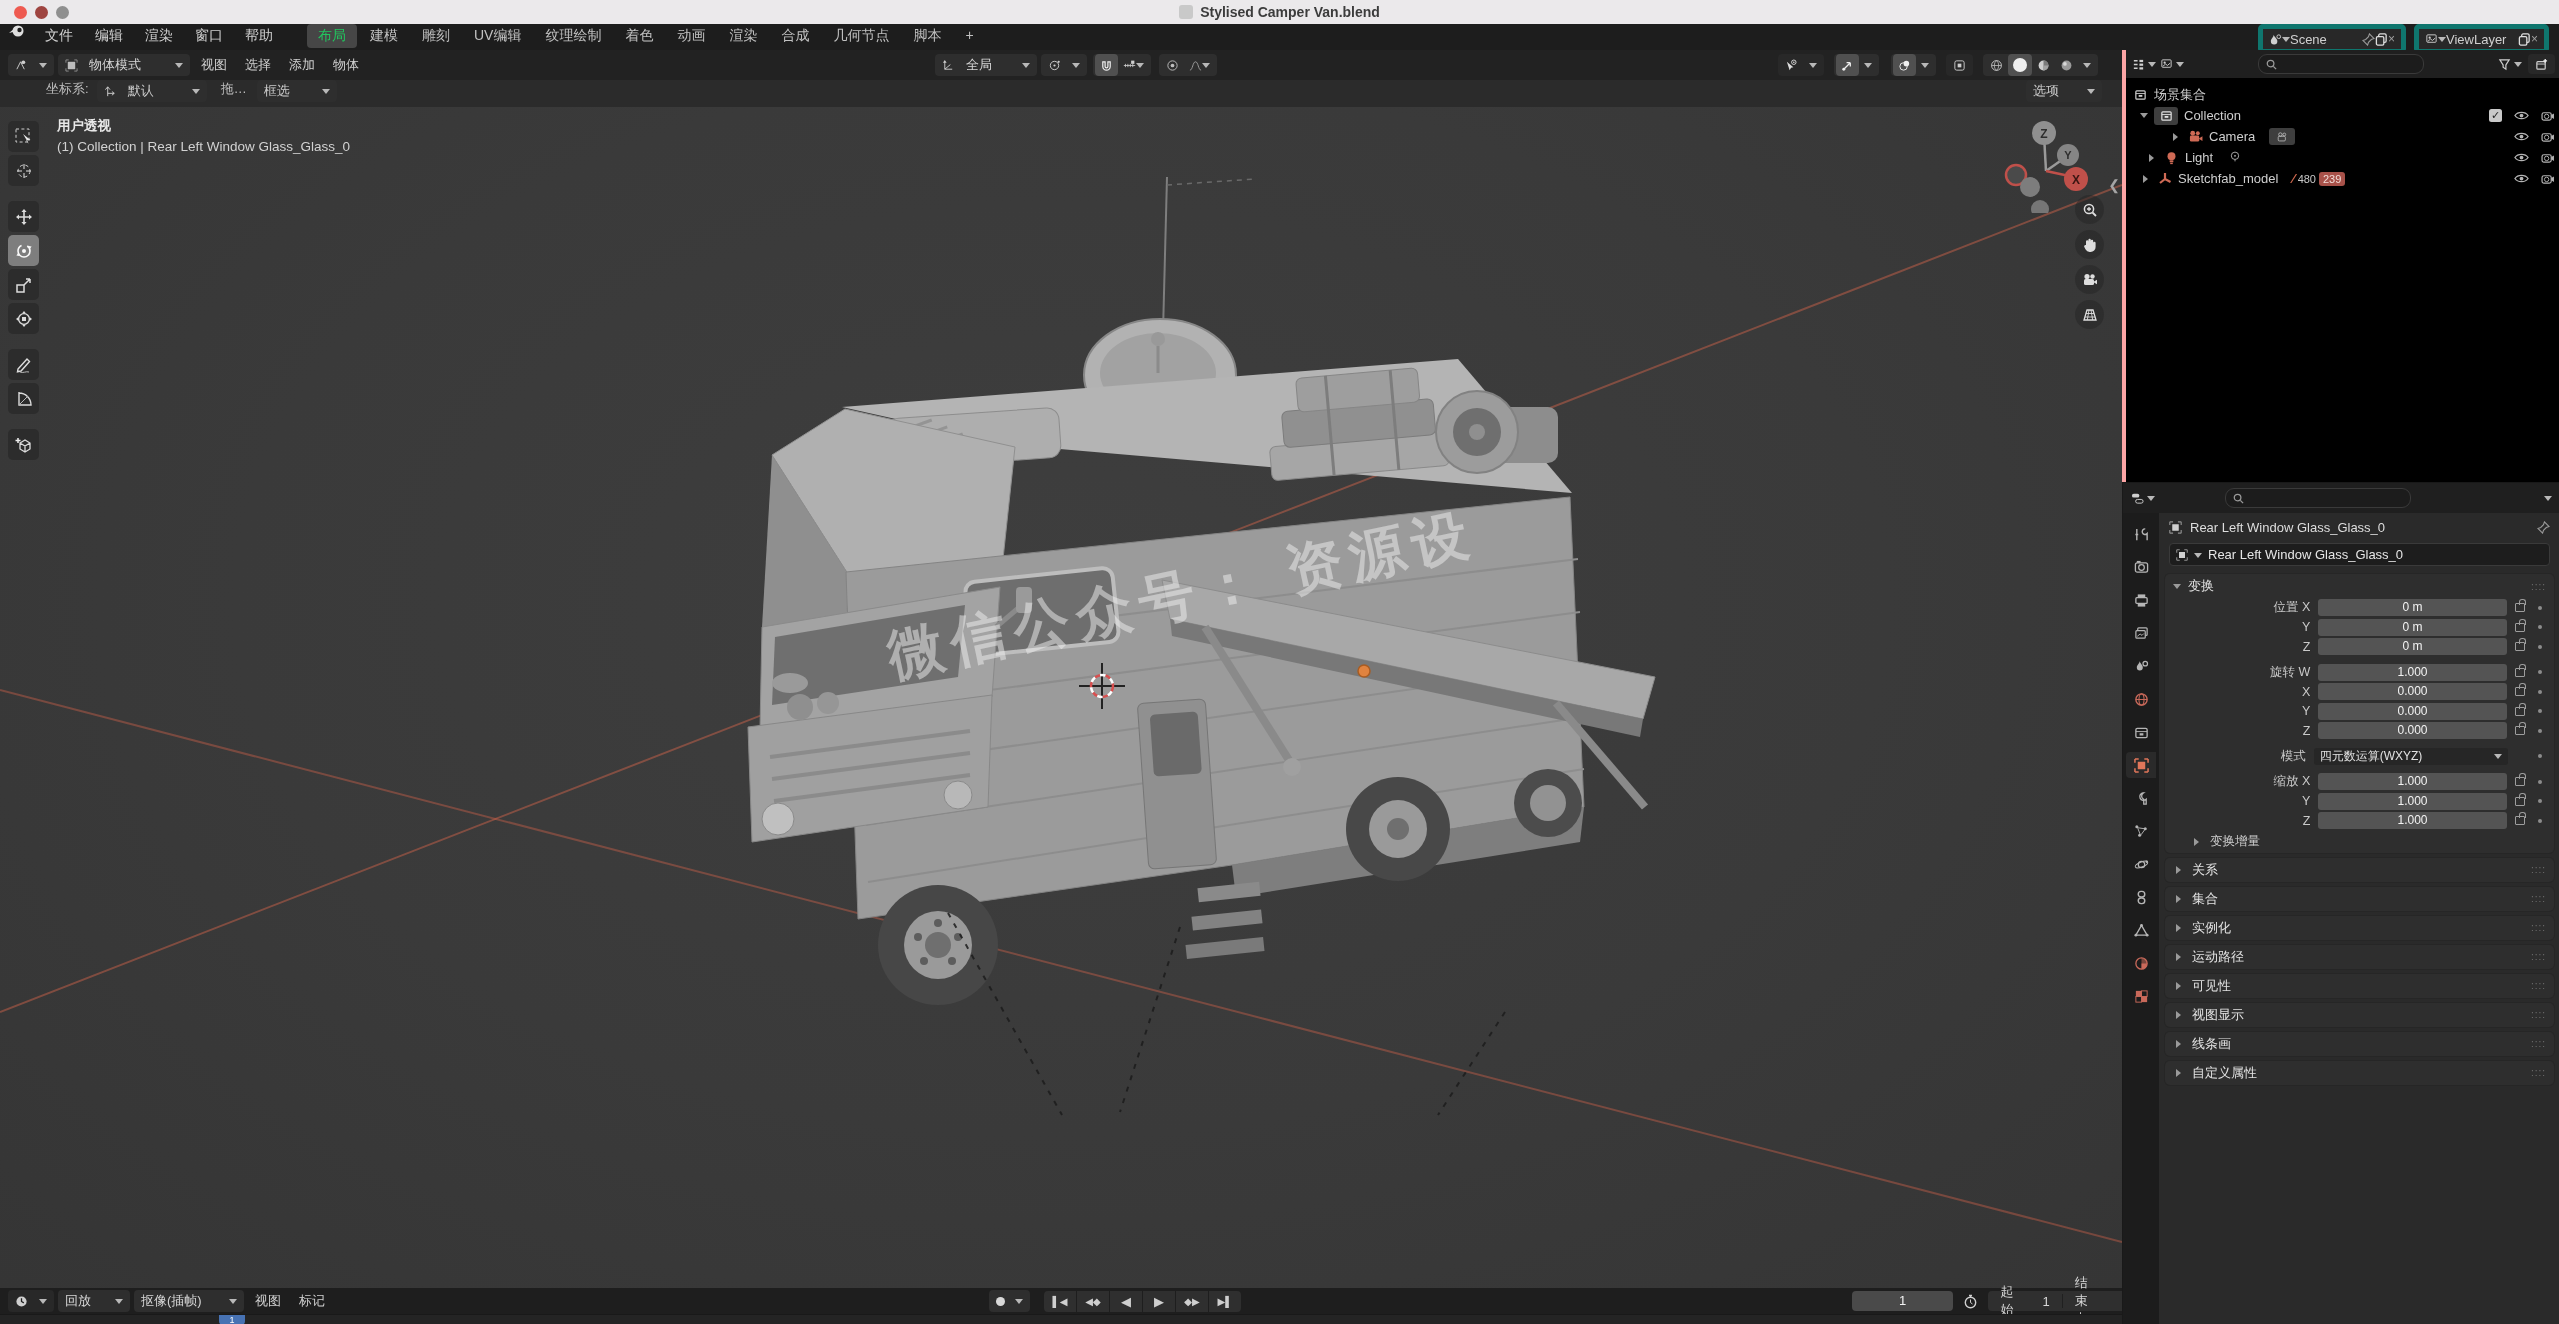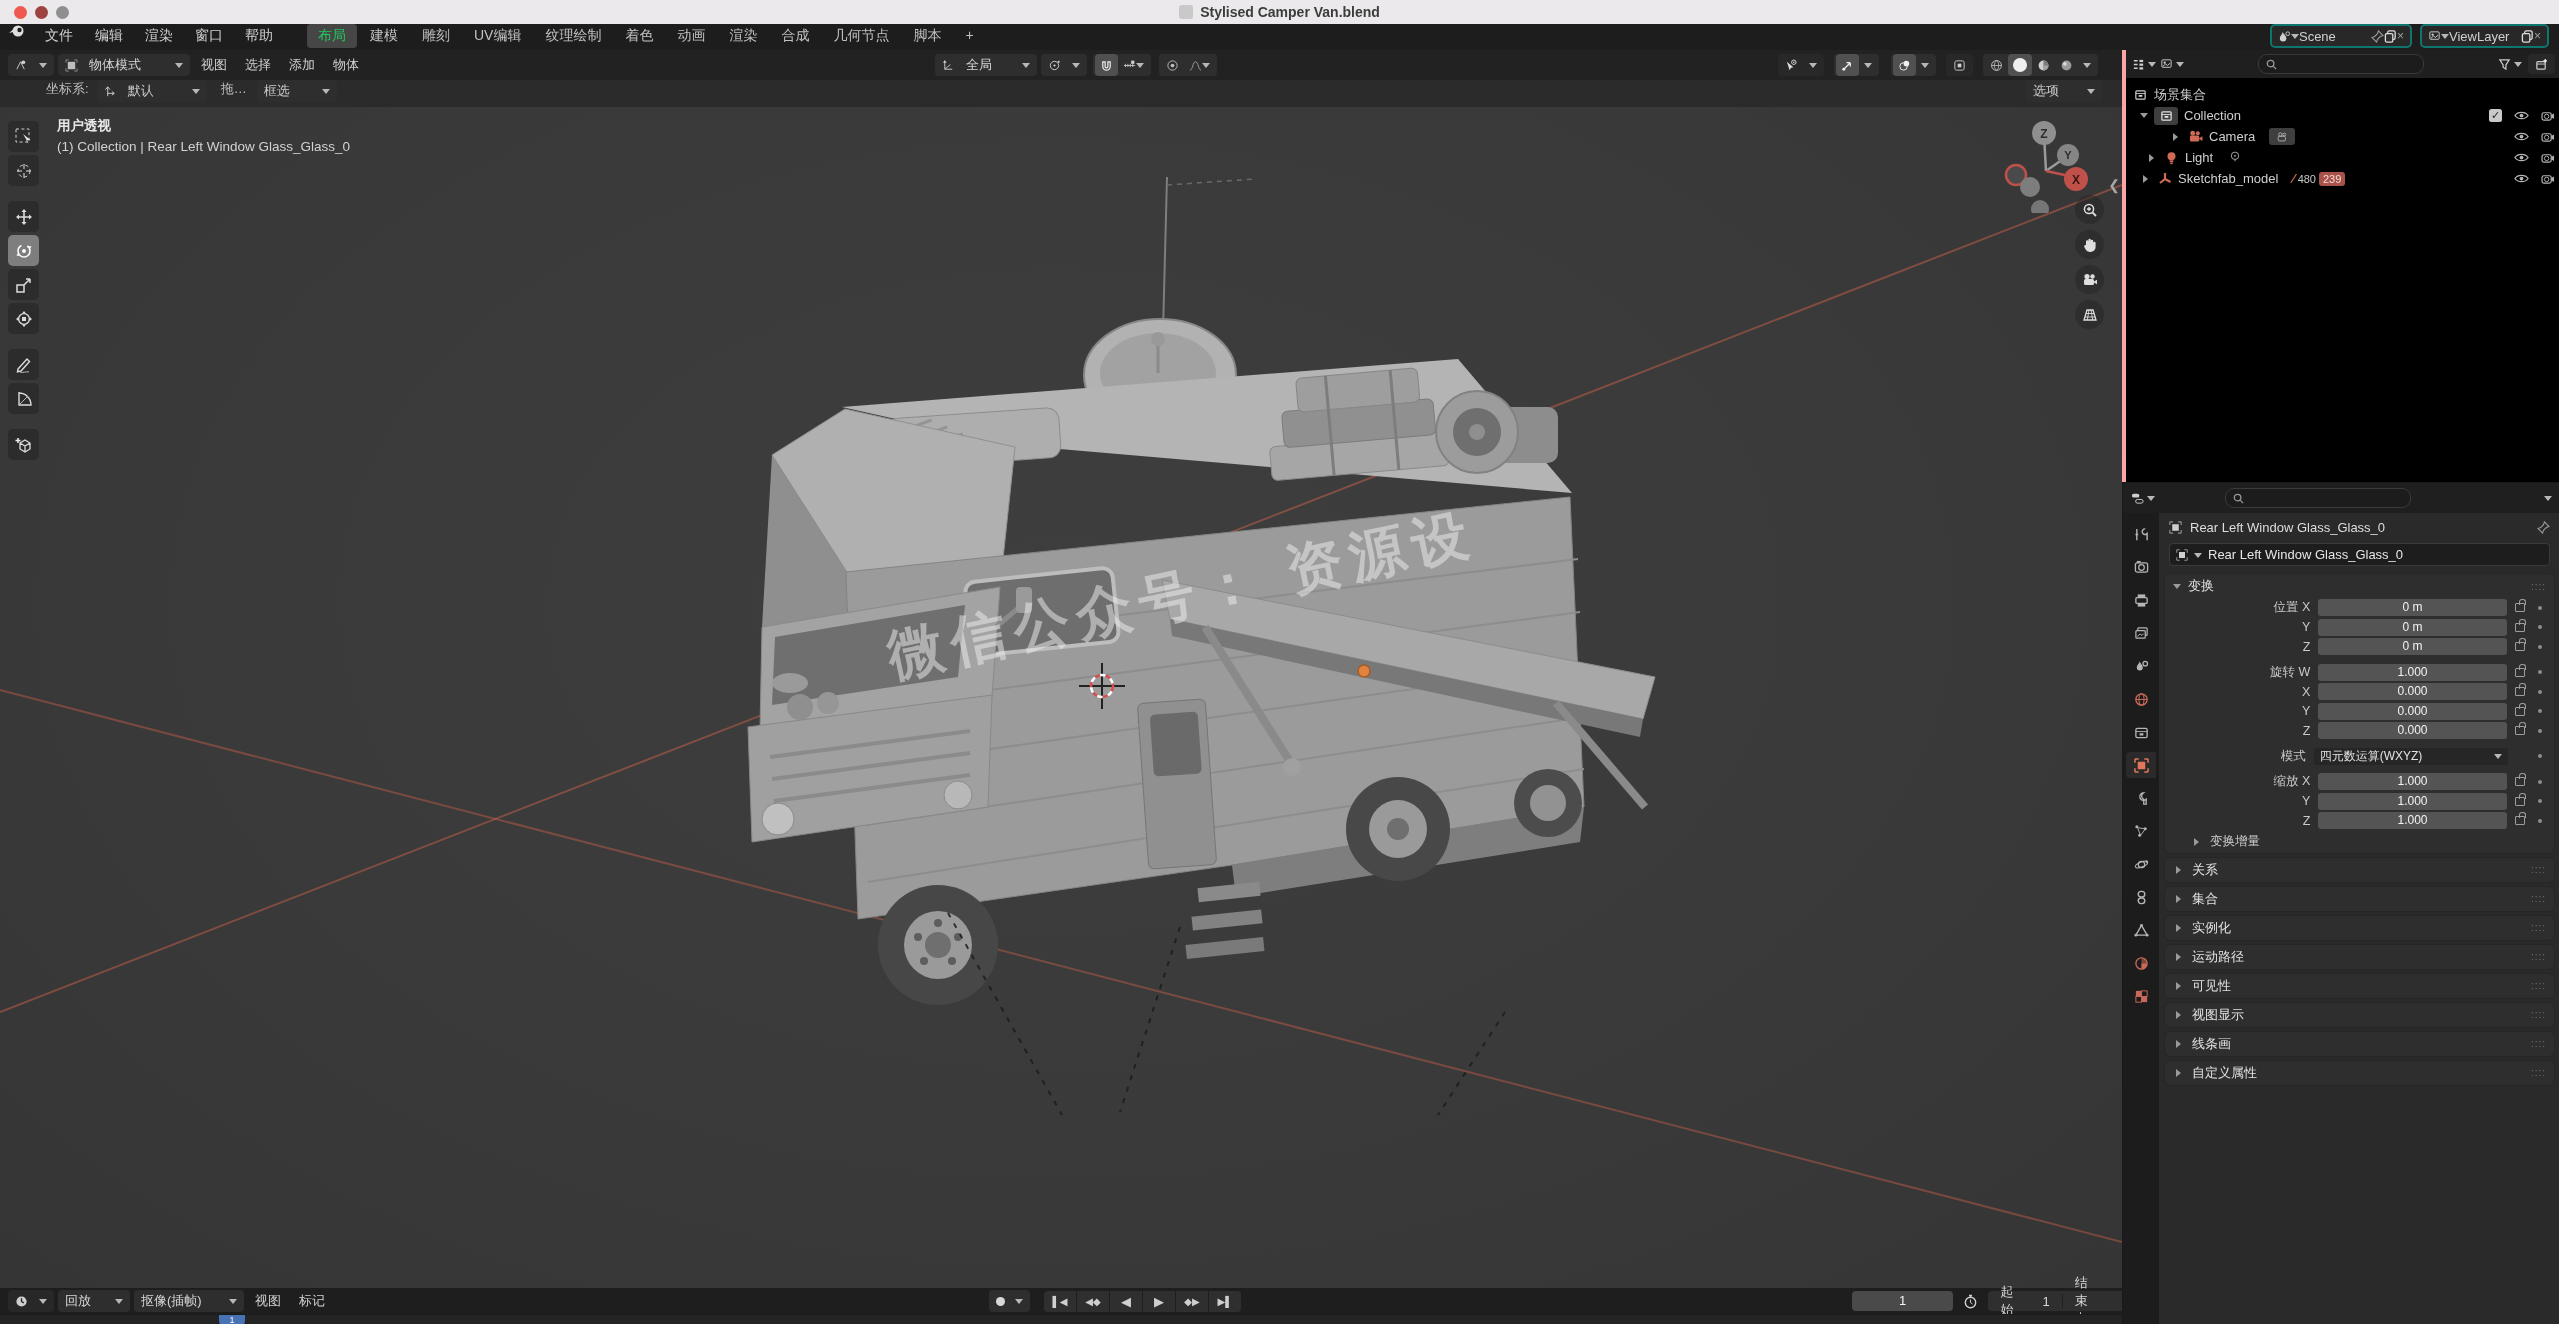--- a/index.html
+++ b/index.html
@@ -11,21 +11,21 @@
   .tl{position:absolute;left:14px;top:6px;display:flex;gap:8px}
   .tl i{width:13px;height:13px;border-radius:50%;display:block}
   .title{color:#3c3c3c;font-weight:bold;font-size:14px;display:flex;align-items:center;gap:7px}
   .doc-ico{width:14px;height:14px;background:#c9c9c9;border-radius:3px;display:inline-block}
   
   .topbar{left:0;top:24px;width:2559px;height:26px;background:#1d1d1d;display:flex;align-items:flex-start;font-size:14px;color:#d0d0d0}
   .menu-item{padding:3px 11px;border-radius:4px;cursor:default}
   .ws{padding:3px 11px;border-radius:4px;margin:0 1px;color:#c2c2c2}
   .ws.active{background:#464646;color:#22c55e}
   .tb-right{margin-left:auto;display:flex;gap:8px;align-items:center;padding-right:10px}
-  .sel-pill{background:#282828;border:2px solid #0f766e;border-radius:5px;height:20px;display:flex;align-items:center;gap:0;padding:0 6px;font-size:13px}
+  .sel-pill{background:#282828;border:5px solid #0f766e;border-radius:5px;height:20px;display:flex;align-items:center;gap:0;padding:0 6px;font-size:13px}
   .sel-pill .lbl{min-width:72px}
   .chev{width:0;height:0;border:4px solid transparent;border-top:5px solid #b8b8b8;margin-top:5px;display:inline-block}
   .mini{color:#9f9f9f;font-size:12px}
   
   .vph{left:0;top:50px;width:2122px;height:30px;background:#222222;display:flex;align-items:center;font-size:13px}
   .vtool{left:0;top:80px;width:2122px;height:27px;background:#2b2b2b;display:flex;align-items:flex-start;font-size:13px;color:#cbcbcb}
   .wbtn{background:#2e2e2e;border-radius:4px;height:22px;display:flex;align-items:center;gap:11px;padding:0 7px;margin:0 2px}
   .wbtn.dark{background:#282828}
   .flat{padding:3px 9px;border-radius:4px;color:#d0d0d0}
   .icon12{width:13px;height:13px;display:inline-block}

